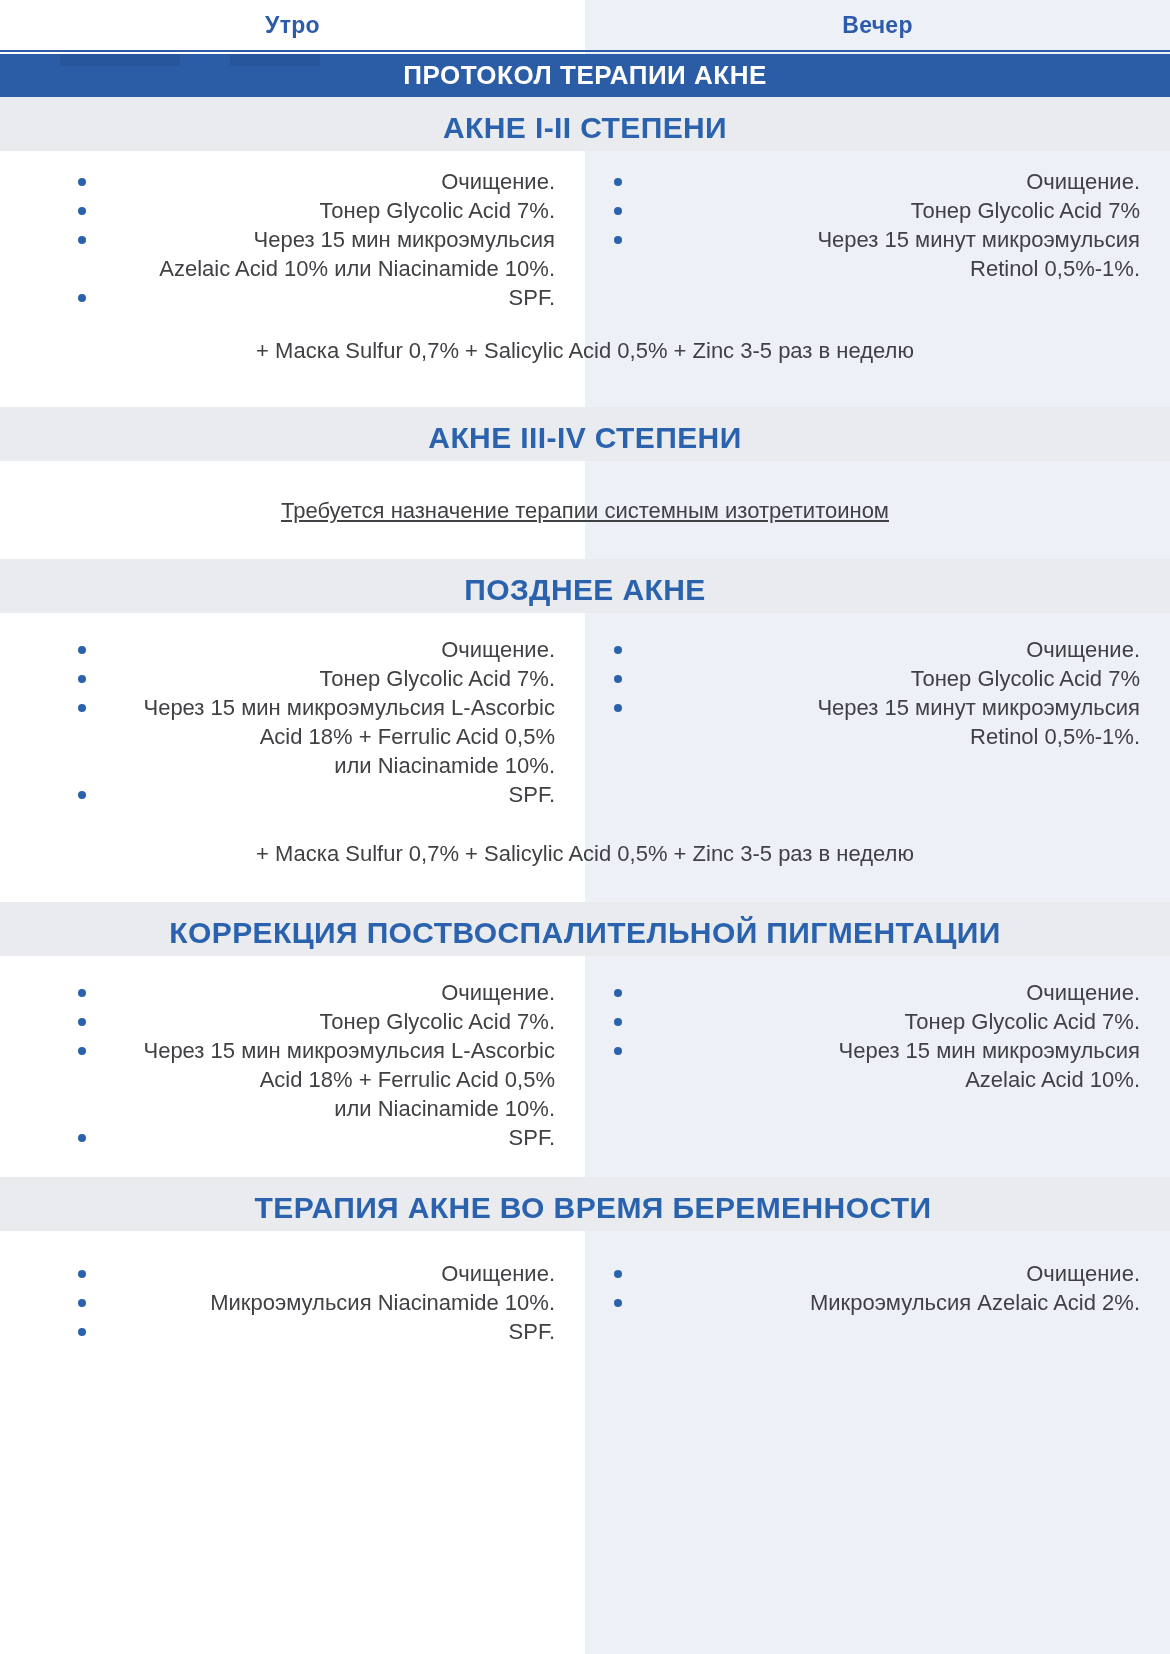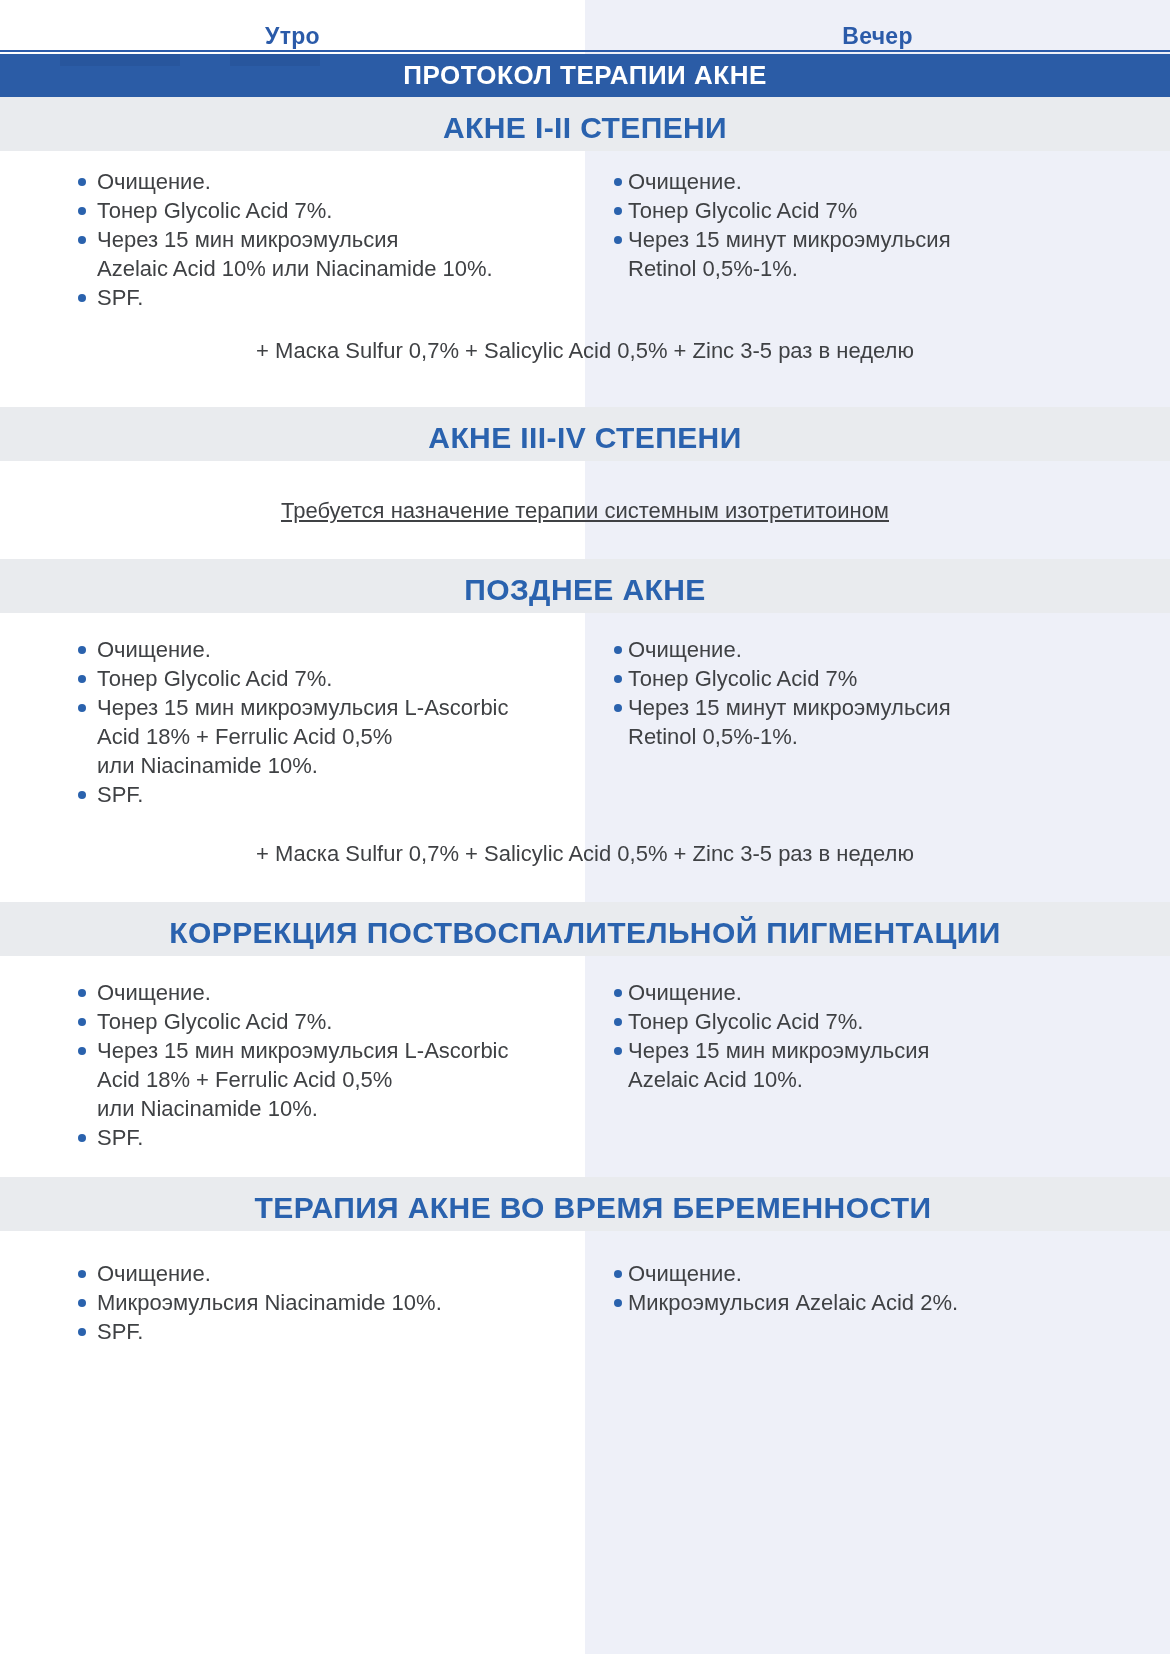--- a/index.html
+++ b/index.html
@@ -17,21 +17,21 @@
 
   
   .header-row {
     display: flex;
     height: 50px;
     border-bottom: 2px solid #2b5ba9;
   }
   .header-cell {
     flex: 0 0 50%;
     display: flex;
-    align-items: flex-end;
+    align-items: center;
     justify-content: center;
     font-size: 23px;
     font-weight: bold;
     color: #2b5ba9;
     letter-spacing: 0.3px;
   }
 
   
   .banner {
     margin-top: 2px;
@@ -65,21 +65,21 @@
   }
   .band-title {
     color: #2a62ae;
     font-size: 30px;
     font-weight: bold;
     letter-spacing: 0.4px;
     margin-top: 8px;
   }
 
   
-  .cols { display: flex; }
+  .cols { display: flex; text-align: right; }
   .col { flex: 0 0 50%; box-sizing: border-box; }
   .cols ul {
     list-style: none;
     margin: 0;
     padding: 0;
   }
   .col.morning ul { margin-left: 76px; margin-right: 30px; }
   .col.evening ul { margin-left: 27px; margin-right: 30px; }
   .cols li {
     position: relative;

